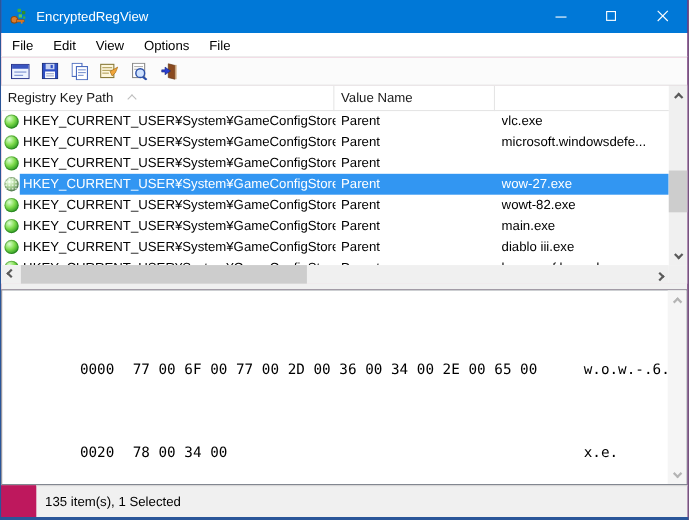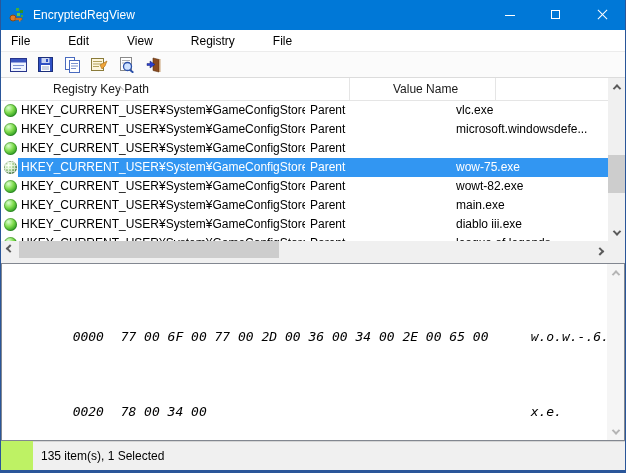--- a/index.html
+++ b/index.html
@@ -1,47 +1,47 @@
 <!DOCTYPE html>
 <html><head>
 <meta charset="utf-8">
 <style>
   * { margin:0; padding:0; box-sizing:border-box; }
   html,body { background:#888; }
   #win {
     position:relative; width:626px; height:473px;
     font-family:"Liberation Sans", sans-serif;
-    background:#bef264;
+    background:#be185d;
     border-left:1px solid #2a5699; border-right:1px solid #2a5699; border-bottom:3px solid #2a5699;
     overflow:hidden;
   }
   
   .titlebar { position:absolute; left:0; top:0; width:624px; height:30px; background:#0078d7; }
   .appicon { position:absolute; left:8px; top:7px; width:16px; height:16px; }
   .title-text { position:absolute; left:32px; top:8px; font-size:12px; color:#ffffff; white-space:nowrap; }
   .caption-controls { position:absolute; right:0; top:0; height:30px; display:flex; }
   .cap-btn { width:46px; height:30px; position:relative; }
   .glyph-min { position:absolute; left:18px; top:15px; width:10px; height:1px; background:#fff; }
   .glyph-max { position:absolute; left:18px; top:10px; width:9px; height:9px; border:1px solid #fff; }
   .glyph-close-a,.glyph-close-b { position:absolute; left:17px; top:14px; width:13px; height:1px; background:#fff; }
   .glyph-close-a { transform:rotate(45deg); } .glyph-close-b { transform:rotate(-45deg); }
   
   .menubar { position:absolute; left:0; top:30px; width:624px; height:22px; background:#ffffff; border-bottom:1px solid #ececec; display:flex; align-items:center; }
-  .menu-item { font-size:12px; color:#000; padding:0 19px; height:22px; line-height:22px; }
+  .menu-item { font-size:12px; color:#000; padding:0 9px; height:22px; line-height:22px; }
   .menu-item:first-child { padding-left:10px; }
   
   .toolbar { position:absolute; left:0; top:52px; width:624px; height:26px; background:#fbfbfb; border-bottom:1px solid #dcdcdc; display:flex; align-items:center; }
   .tbtn { width:27px; height:24px; display:flex; align-items:center; justify-content:center; }
   .tbtn:first-child { margin-left:4px; }
   
   .listview { position:absolute; left:0; top:78px; width:624px; height:180px; background:#fff; }
   .lv-header { position:absolute; left:0; top:0; width:607px; height:23px; background:#ffffff; border-bottom:1px solid #e5e5e5; font-size:12px; color:#1a1a1a; }
-  .hcell { position:absolute; top:0; height:23px; line-height:22px; padding-left:6px; border-right:1px solid #e5e5e5; white-space:nowrap; overflow:hidden;margin-left:46px; }
+  .hcell { position:absolute; top:0; height:23px; line-height:22px; padding-left:6px; border-right:1px solid #e5e5e5; white-space:nowrap; overflow:hidden; }
   .hcell.c1 { left:0; width:303px; }
-  .hcell.c2 { left:303px; width:146px;text-align:center; }
+  .hcell.c2 { left:303px; width:146px; }
   .hcell.c3 { left:449px; width:143px; }
   .sort-ind { position:absolute; left:116px; top:9px; width:6px; height:6px; border-left:1px solid #bdbdbd; border-top:1px solid #bdbdbd; transform:rotate(45deg); }
   .rows { position:absolute; left:0; top:23px; width:607px; height:140px; overflow:hidden; }
   .lrow { position:relative; width:607px; height:19px; font-size:12px; color:#000; }
   .lrow .hl { display:none; }
   .lrow.selected .hl { display:block; position:absolute; left:17px; right:0; top:0; bottom:0; background:#3296f2; }
   .lrow.selected .cell { color:#fff; }
   .cell { position:absolute; top:0; height:19px; line-height:19px; white-space:nowrap; overflow:hidden; z-index:1; }
   .cell.path { left:20px; width:284px; }
   .cell.vname { left:309px; width:138px; }
@@ -65,21 +65,21 @@
   .chev.down  { transform:rotate(225deg) translate(1px,1px); }
   .chev.left  { transform:rotate(-45deg) translate(1px,-1px); }
   .chev.right { transform:rotate(135deg) translate(1px,-1px); }
   .ab-top { top:0; left:0; } .ab-bottom { bottom:0; left:0; }
   .ab-left { left:0; top:0; } .ab-right { right:0; top:0; }
   
   .splitter { position:absolute; left:0; top:258px; width:624px; height:5px; background:#f0f0f0; }
   
   .hexpane { position:absolute; left:0; top:263px; width:624px; height:178px; background:#fff; border:1px solid #828790; }
   .hexlines { position:absolute; left:8px; top:20px; font-family:"DejaVu Sans Mono", monospace; font-size:13px; color:#000; line-height:15px; white-space:pre; }
-  .hexline span { display:inline-block; vertical-align:top;font-style:italic; }
+  .hexline span { display:inline-block; vertical-align:top; }
   .hx-off { width:48px; }
   .hx-bytes { width:410px; }
   .hexscroll { position:absolute; right:0; top:0; width:17px; height:176px; background:#f5f5f5; }
   
   .statusbar { position:absolute; left:0; top:441px; width:624px; height:29px; background:#f0f0f0; border-top:1px solid #d5d5d5;margin-left:32px; }
   .status-left { position:absolute; left:8px; top:7px; font-size:12px; color:#000; }
   .status-logo { position:absolute; right:0px; top:5px; width:24px; overflow:hidden; font-size:13px; font-weight:bold; color:#2323cd; white-space:nowrap; }
   .grip { position:absolute; right:3px; bottom:3px; width:8px; height:8px;
     background-image:radial-gradient(#9d9d9d 1px, transparent 1.2px); background-size:4px 4px; }
 </style>
@@ -110,21 +110,21 @@
           <span class="glyph-close-a"></span>
           <span class="glyph-close-b"></span>
         </div>
     </div>
   </div>
 
   <div class="menubar">
     <span class="menu-item">File</span>
     <span class="menu-item">Edit</span>
     <span class="menu-item">View</span>
-    <span class="menu-item">Registry</span>
+    <span class="menu-item">Options</span>
     <span class="menu-item">File</span>
   </div>
 
   <div class="toolbar">
     <div class="tbtn">
       <svg width="17" height="14" viewBox="0 0 17 14">
         <rect x="0.5" y="0.5" width="16" height="13" fill="#eef3ff" stroke="#27348b"></rect>
         <rect x="1" y="1" width="15" height="3.5" fill="#3a55c0"></rect>
         <rect x="3" y="7" width="11" height="1" fill="#7a8fd0"></rect>
         <rect x="3" y="10" width="8" height="1" fill="#7a8fd0"></rect>
@@ -199,21 +199,21 @@
       <div class="lrow">
         <span class="ball"></span>
         <span class="cell path">HKEY_CURRENT_USER¥System¥GameConfigStore¥...</span>
         <span class="cell vname">Parent</span>
       </div>
       <div class="lrow selected">
         <div class="hl"></div>
           <span class="ball"></span>
         <span class="cell path">HKEY_CURRENT_USER¥System¥GameConfigStore¥...</span>
         <span class="cell vname">Parent</span>
-        <span class="cell dval">wow-75.exe</span>
+        <span class="cell dval">wow-27.exe</span>
       </div>
       <div class="lrow">
         <span class="ball"></span>
         <span class="cell path">HKEY_CURRENT_USER¥System¥GameConfigStore¥...</span>
         <span class="cell vname">Parent</span>
         <span class="cell dval">wowt-82.exe</span>
       </div>
       <div class="lrow">
         <span class="ball"></span>
         <span class="cell path">HKEY_CURRENT_USER¥System¥GameConfigStore¥...</span>

